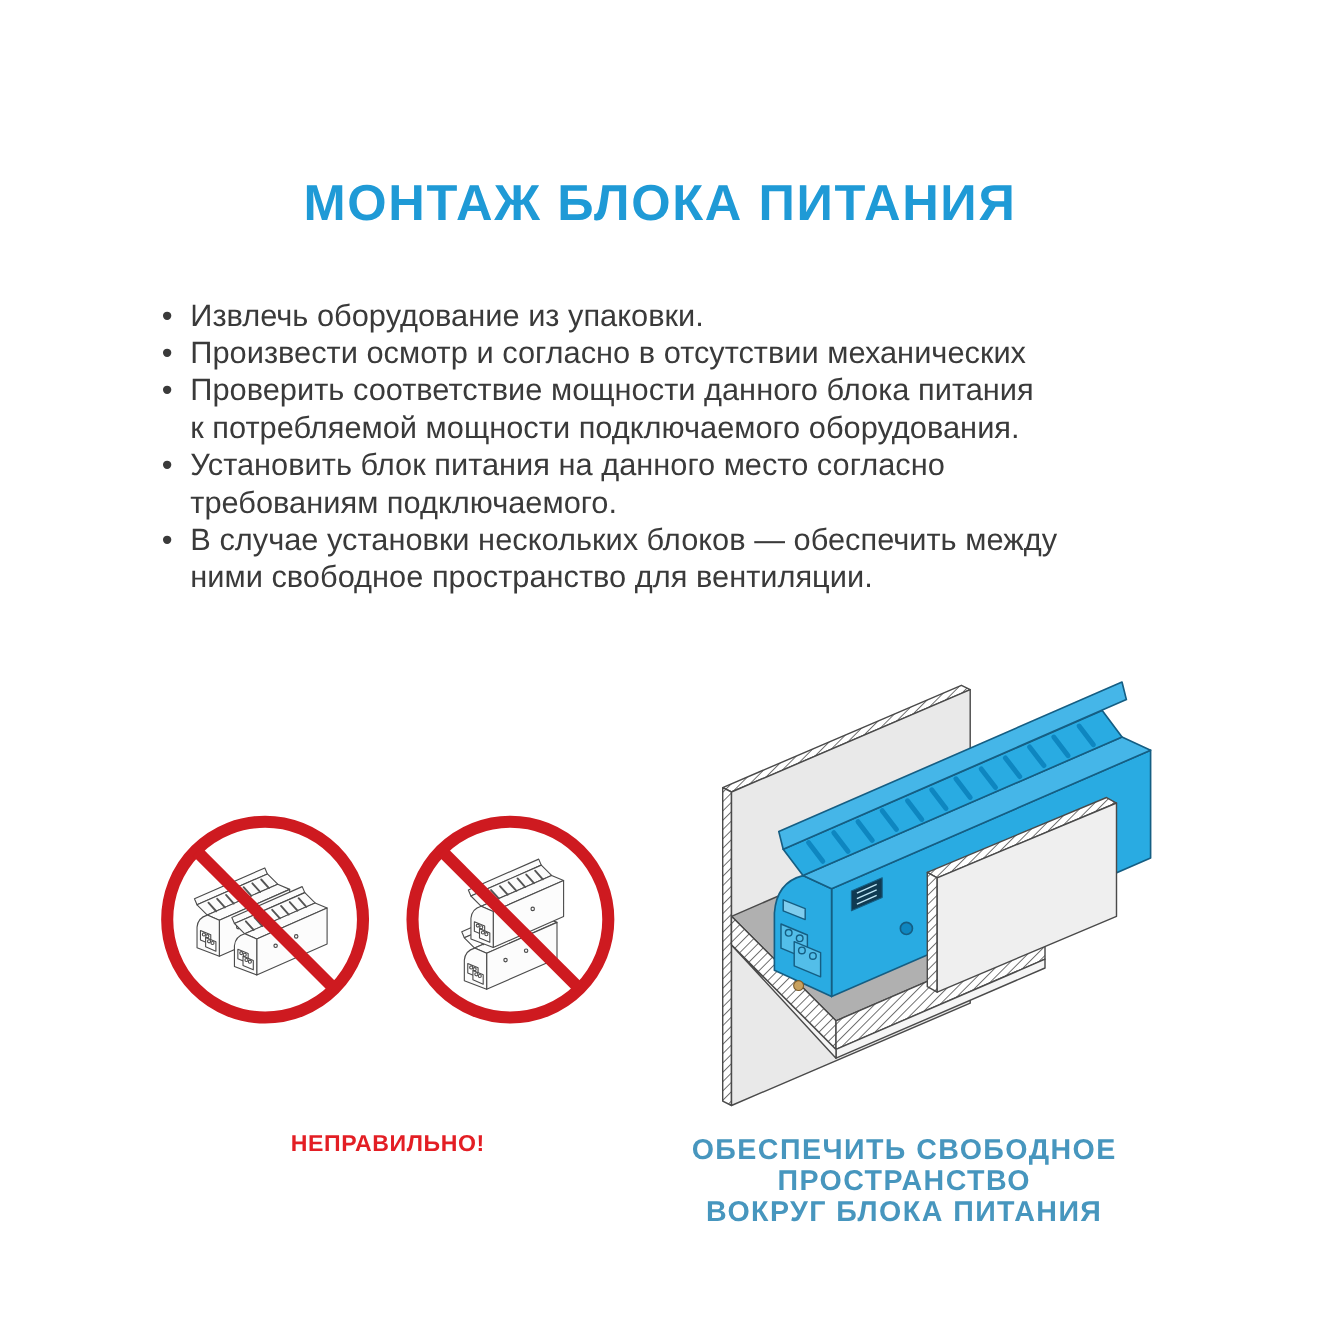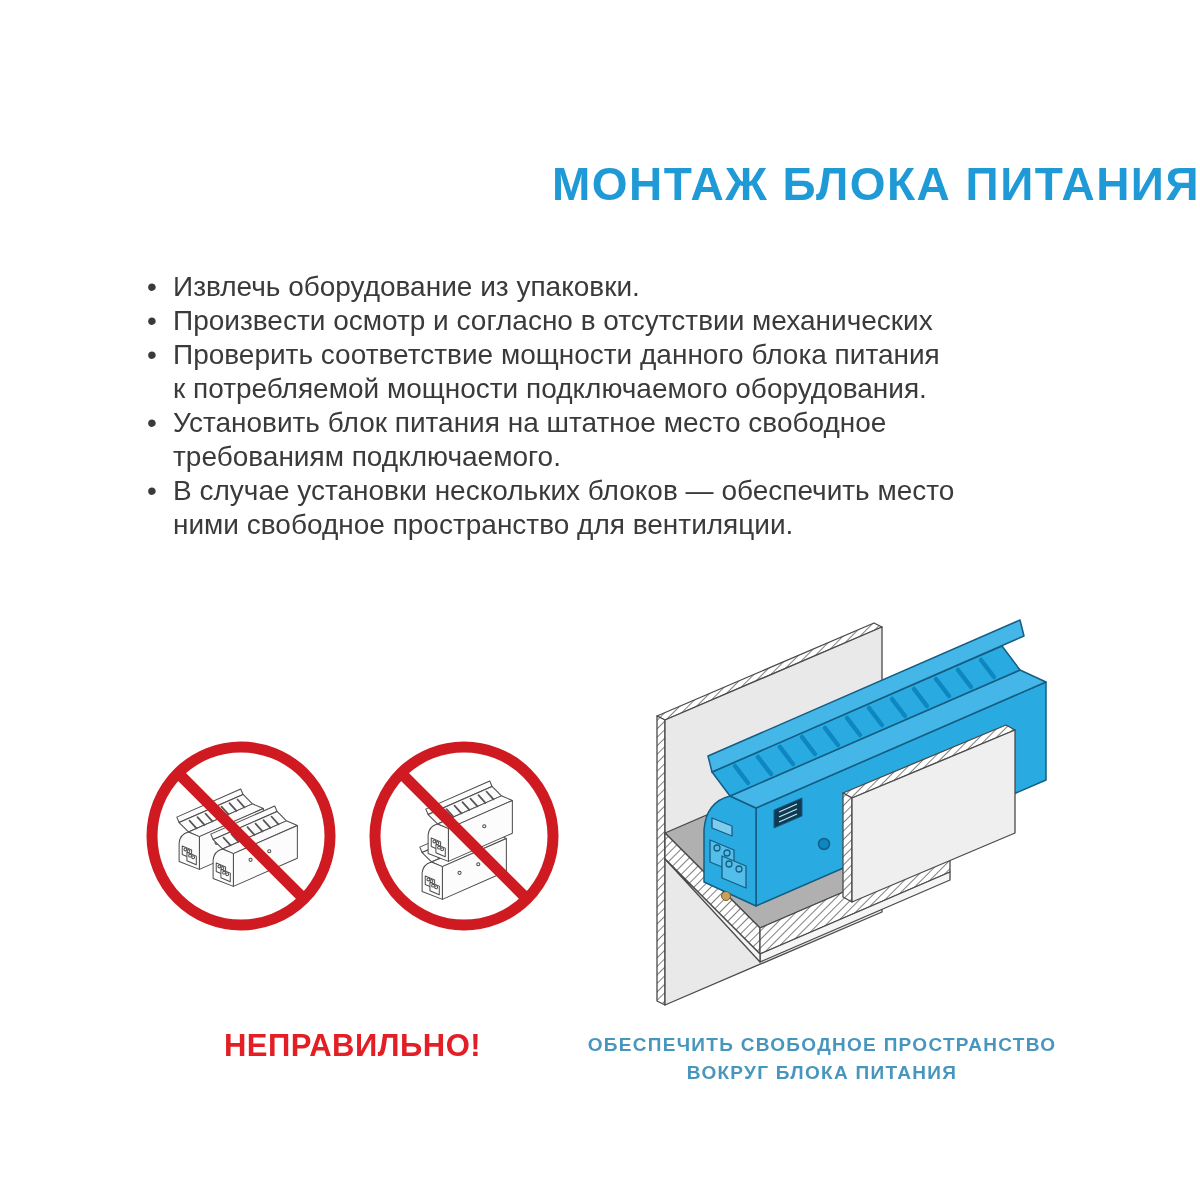--- a/index.html
+++ b/index.html
@@ -7,43 +7,43 @@
     --psu_blue:#29ABE2; --psu_outline:#155E83; --vent_blue:#0E86C0; --text_dark:#3A3A3A;
     --panel_gray:#EBEBEB; --shelf_gray:#B0B0B0; --line_gray:#4A4A4A;
   }
   html,body{margin:0;padding:0;background:#fff;}
   .page{
     position:relative; width:1200px; height:1200px; background:#fff; overflow:hidden;
     font-family:"Liberation Sans", sans-serif;
   }
   .title{
     position:absolute; top:157px; left:0; width:1200px; margin:0;
-    text-align:right; font-size:46px; font-weight:800; letter-spacing:1.5px;
+    text-align:center; font-size:46px; font-weight:800; letter-spacing:1.5px;
     color:var(--title_blue);
   }
   ul.instructions{
     position:absolute; left:146px; top:270px; width:930px; margin:0; padding:0;
     list-style:none; font-size:28px; line-height:34px; color:var(--text_dark);
   }
   ul.instructions li{position:relative; padding-left:27px;}
   ul.instructions li::before{
     content:"\2022"; position:absolute; left:1px; top:0; color:var(--text_dark);
   }
   ul.instructions .line{display:block;}
   .sign{position:absolute; width:190px; height:190px;}
   .sign-1{left:146px; top:741px;}
   .sign-2{left:369px; top:741px;}
   .wrong-label{
     position:absolute; left:146px; top:1028px; width:413px; text-align:center;
-    font-size:31px; font-weight:800; letter-spacing:0.5px; color:var(--alert_red);
+    font-size:21px; font-weight:800; letter-spacing:0.5px; color:var(--alert_red);
   }
   .iso{position:absolute; left:628px; top:596px; width:440px; height:450px;}
   .caption{
     position:absolute; left:580px; top:1031px; width:484px; text-align:center;
-    font-size:19px; line-height:28px; letter-spacing:1.3px; color:var(--caption_blue);
+    font-size:26px; line-height:28px; letter-spacing:1.3px; color:var(--caption_blue);
     font-weight:bold;
   }
   .caption .line{display:block;}
   .hidden-defs{position:absolute; width:0; height:0; overflow:hidden;}
 </style>
 </head>
 <body>
 
 <div class="page">
 
@@ -88,25 +88,25 @@
       <span class="line"></span>
     </li>
     <li>
       <span class="line">Произвести осмотр и согласно в отсутствии механических</span>
     </li>
     <li>
       <span class="line">Проверить соответствие мощности данного блока питания</span>
       <span class="line">к потребляемой мощности подключаемого оборудования.</span>
     </li>
     <li>
-      <span class="line">Установить блок питания на штатное место свободное</span>
+      <span class="line">Установить блок питания на данного место согласно</span>
       <span class="line">требованиям подключаемого.</span>
     </li>
     <li>
-      <span class="line">В случае установки нескольких блоков — обеспечить место</span>
+      <span class="line">В случае установки нескольких блоков — обеспечить между</span>
       <span class="line">ними свободное пространство для вентиляции.</span>
     </li>
   </ul>
 
   <svg class="sign sign-1" viewBox="0 0 190 190">
     <g>
       <use href="#psu-mini" transform="translate(30,80) scale(0.78)"></use>
       <use href="#psu-mini" transform="translate(64,97) scale(0.78)"></use>
     </g>
     <circle cx="95" cy="95" r="89" fill="none" stroke="var(--sign_red)" stroke-width="11"></circle>

